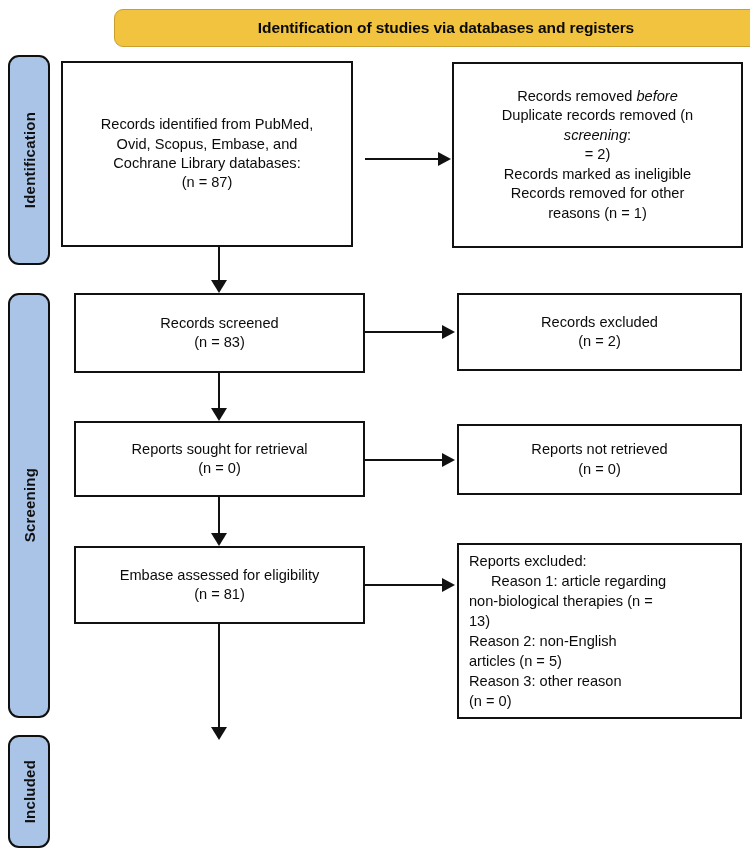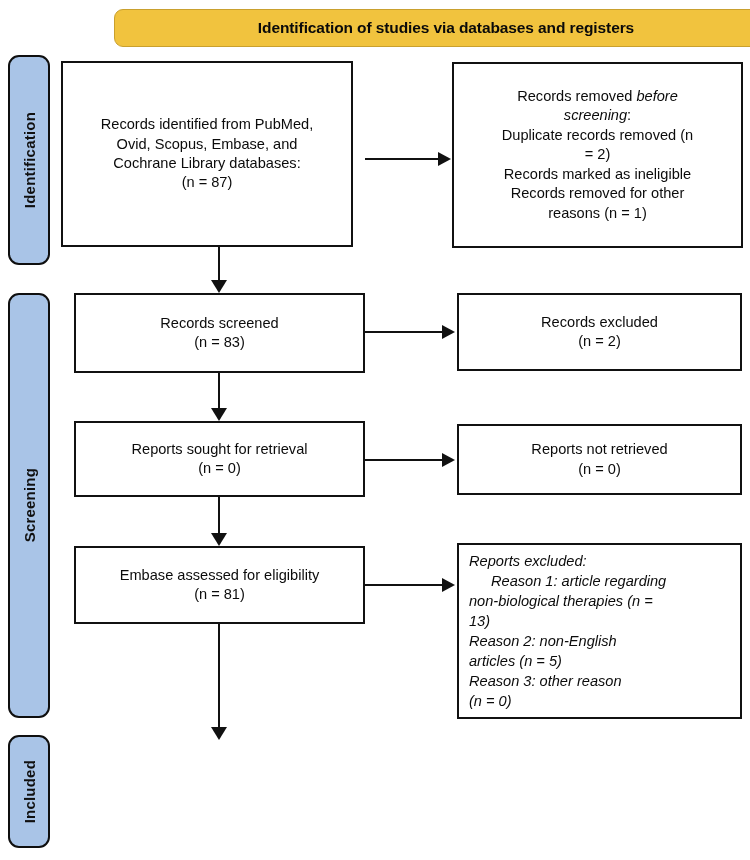--- a/index.html
+++ b/index.html
@@ -107,21 +107,21 @@
   #box-included        { left: 74px;  top: 740px; width: 291px; height: 108px; }
 
   #box-identified .box-inner,
   #box-removed .box-inner { padding: 20px 8px; }
   #box-screened .box-inner,
   #box-excluded .box-inner,
   #box-sought .box-inner,
   #box-notretrieved .box-inner,
   #box-assessed .box-inner { padding: 2px 8px; }
   #box-included .box-inner { padding: 22px 8px 0 8px; }
-  #box-reportsexcluded .box-inner { padding: 7px 6px 0 10px; line-height: 1.37; font-style: italic; }
+  #box-reportsexcluded .box-inner { padding: 7px 6px 0 10px; line-height: 1.37; }
 
   
   .h-line {
     position: absolute;
     height: 1.6px;
     background: #111111;
   }
   .v-line {
     position: absolute;
     width: 1.6px;
@@ -166,22 +166,22 @@
       <span class="box-line">Records identified from PubMed,</span>
       <span class="box-line">Ovid, Scopus, Embase, and</span>
       <span class="box-line">Cochrane Library databases:</span>
       <span class="box-line">(n = 87)</span>
     </div>
   </div>
 
   <div class="box" id="box-removed">
     <div class="box-inner center">
       <span class="box-line"><span>Records removed </span><em>before</em></span>
+      <span class="box-line">Duplicate records removed (n</span>
       <span class="box-line"><em>screening</em><span>:</span></span>
-      <span class="box-line">Duplicate records removed (n</span>
       <span class="box-line">= 2)</span>
       <span class="box-line">Records marked as ineligible</span>
       <span class="box-line">Records removed for other</span>
       <span class="box-line">reasons (n = 1)</span>
     </div>
   </div>
 
   <div class="box" id="box-screened">
     <div class="box-inner center">
       <span class="box-line">Records screened</span>

